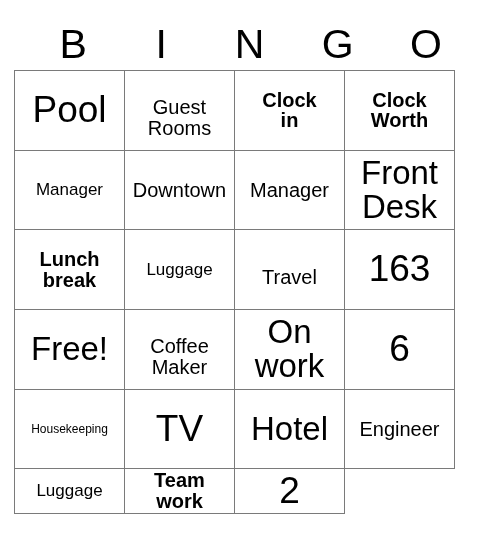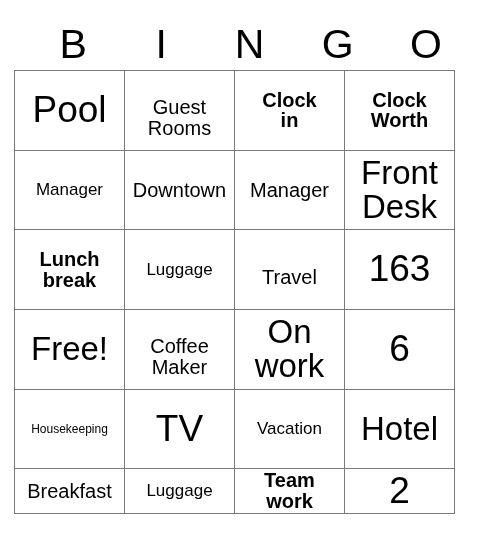--- a/index.html
+++ b/index.html
@@ -149,28 +149,25 @@
       </div>
       <div class="cell fs-xxl">
         <span class="cell-text">6</span>
       </div>
       <div class="cell fs-xxs">
         <span class="cell-text">Housekeeping</span>
       </div>
       <div class="cell fs-xxl">
         <span class="cell-text">TV</span>
       </div>
-      <div class="cell fs-xs">
-        <span class="cell-text">Vacation</span>
-      </div>
       <div class="cell fs-xl">
         <span class="cell-text">Hotel</span>
       </div>
       <div class="cell fs-sm">
-        <span class="cell-text">Breakfast</span>
+        <span class="cell-text">Engineer</span>
       </div>
       <div class="cell fs-xs">
         <span class="cell-text">Luggage</span>
       </div>
       <div class="cell fs-lg">
         <span class="cell-text">Team
 work</span>
       </div>
       <div class="cell fs-xxl">
         <span class="cell-text">2</span>

